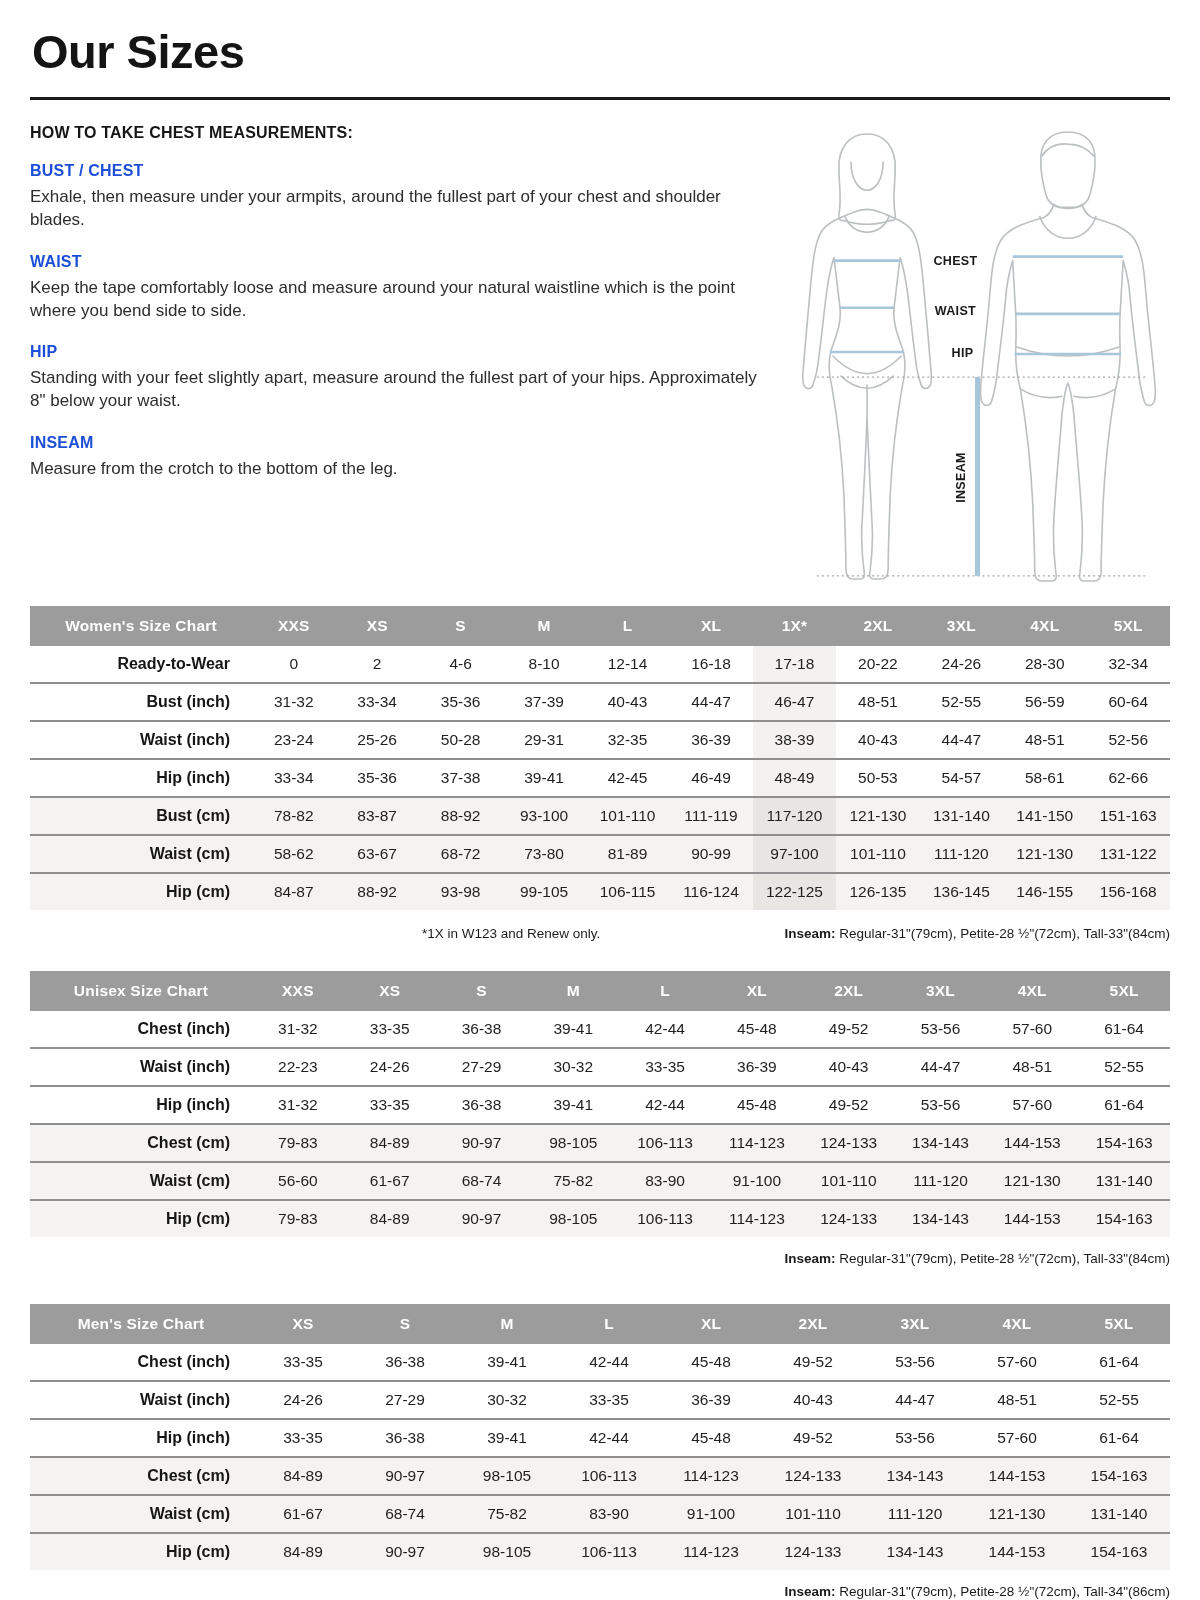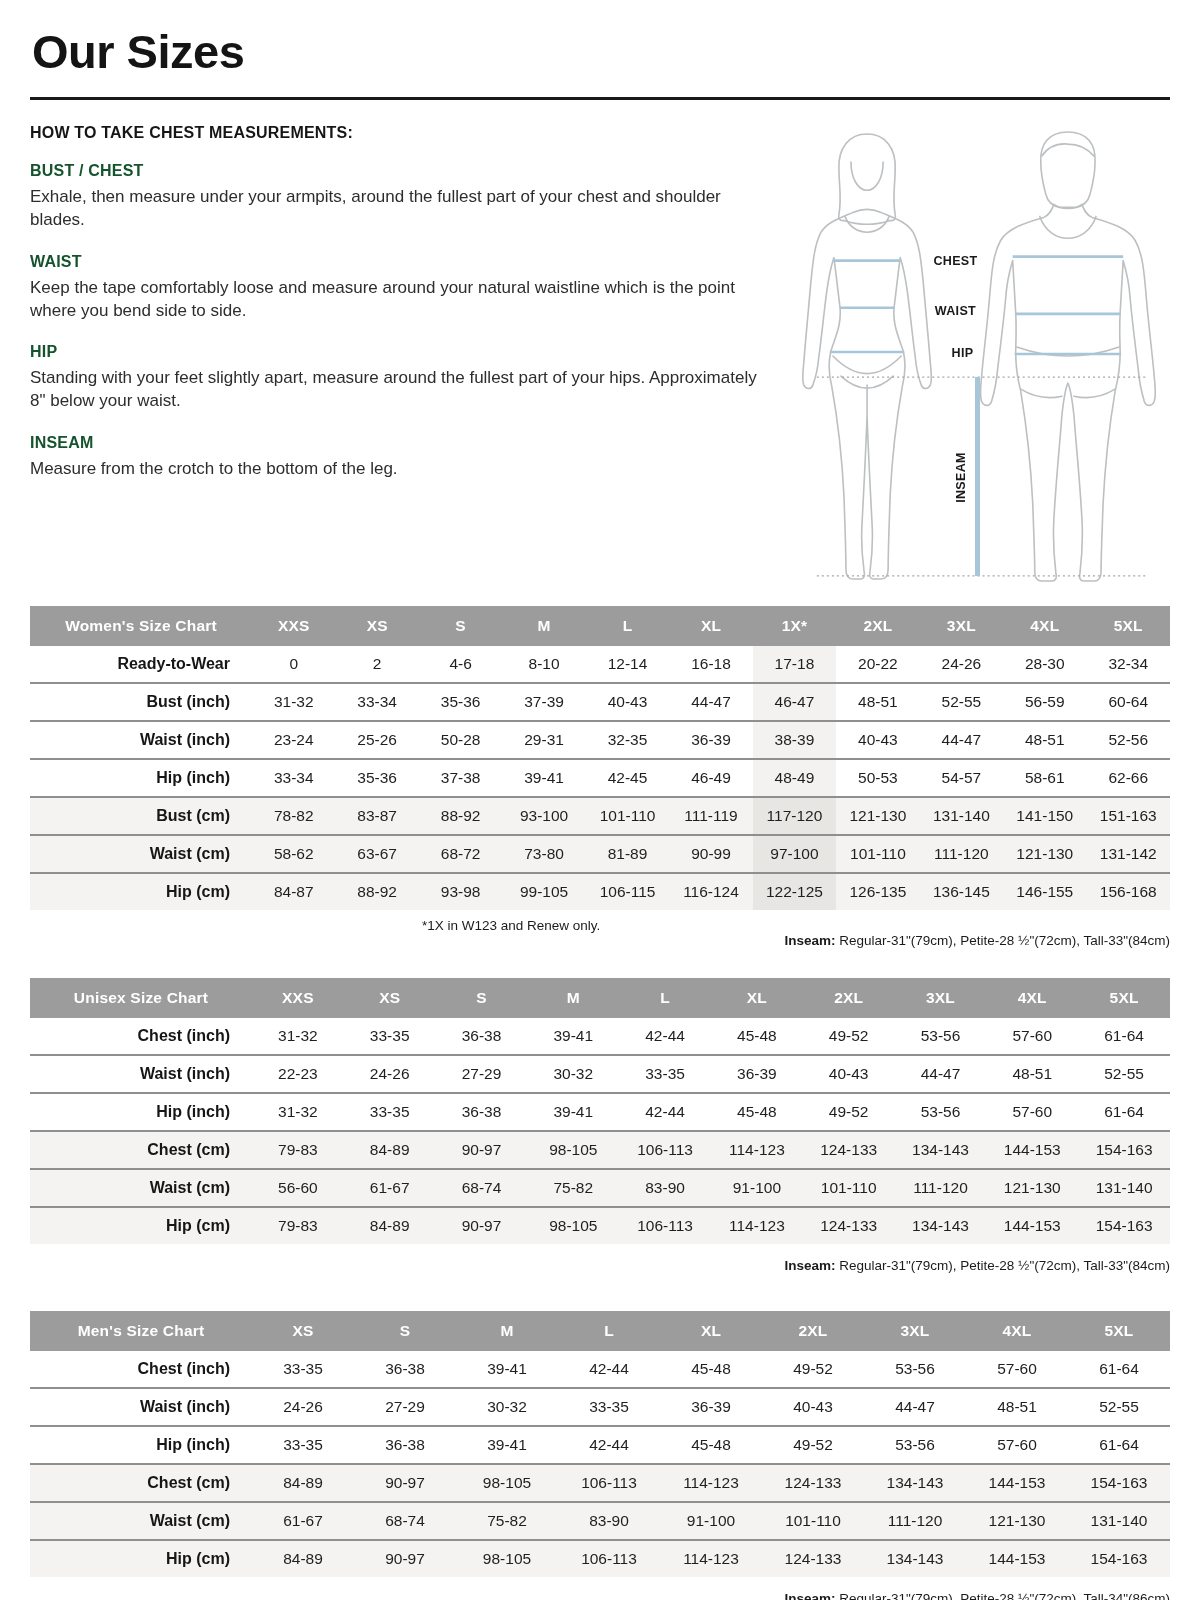--- a/index.html
+++ b/index.html
@@ -17,41 +17,41 @@
     color:#141414; margin:4px 0 18px 2px;
   }
   .rule { border:none; border-top:3px solid #1a1a1a; margin:0; }
 
   
   .content { display:flex; margin-top:24px; }
   .text-col { width:752px; }
   .diagram-col { flex:1; display:flex; justify-content:flex-end; align-items:flex-end; }
 
   .howto { font-size:16px; font-weight:700; letter-spacing:.2px; margin:0 0 20px; color:#161616; }
-  .m-section h3 { font-size:16px; font-weight:700; letter-spacing:.2px; margin:0 0 5px; color:#14532d; }
+  .m-section h3 { font-size:16px; font-weight:700; letter-spacing:.2px; margin:0 0 5px; color:#1d4ed8; }
   .m-section p { font-size:17px; font-weight:400; line-height:1.37; margin:0 0 21px; color:#2d2d2d; }
 
   
   .size-table { width:100%; border-collapse:collapse; table-layout:fixed; }
   .size-table th {
     background:#9c9c9c; color:#ffffff; font-size:15.5px; font-weight:700;
     height:38px; text-align:center; letter-spacing:.2px;
   }
   .size-table td { text-align:center; font-size:15.5px; height:34px; color:#1f1f1f; }
   .size-table td.row-label { text-align:right; padding-right:22px; font-weight:700; font-size:16px; color:#161616; }
   .size-table tbody tr.shade { background:#f4f3f1; }
   .size-table tbody tr + tr td { border-top:2px solid #8f8f8f; }
   .size-table td.hl { background:rgba(70,65,50,0.065); }
 
   .tbl-women  { margin-top:20px; }
   .tbl-unisex { margin-top:30px; }
   .tbl-men    { margin-top:38px; }
 
   .notes { font-size:13.5px; color:#1b1b1b; }
-  .notes-women { display:flex; align-items:flex-start; margin-top:8px;flex-direction:column; }
+  .notes-women { display:flex; align-items:flex-end; margin-top:16px; }
   .notes-women .fn { margin-left:392px; }
   .notes-women .inseam { margin-left:auto; }
   .notes-right { text-align:right; margin-top:14px; }
   .notes b { font-weight:700; }
 
   
   .fig-svg { display:block; }
   .fig-label { font-family:"Liberation Sans", sans-serif; font-size:12.5px; font-weight:700; fill:#1a1a1a; letter-spacing:.3px; }
 </style>
 </head>
@@ -238,21 +238,21 @@
           <td>58-62</td>
           <td>63-67</td>
           <td>68-72</td>
           <td>73-80</td>
           <td>81-89</td>
           <td>90-99</td>
           <td class="hl">97-100</td>
           <td>101-110</td>
           <td>111-120</td>
           <td>121-130</td>
-          <td>131-142</td>
+          <td>131-122</td>
         </tr>
         <tr class="shade">
           <td class="row-label">Hip (cm)</td>
           <td>84-87</td>
           <td>88-92</td>
           <td>93-98</td>
           <td>99-105</td>
           <td>106-115</td>
           <td>116-124</td>
           <td class="hl">122-125</td>

